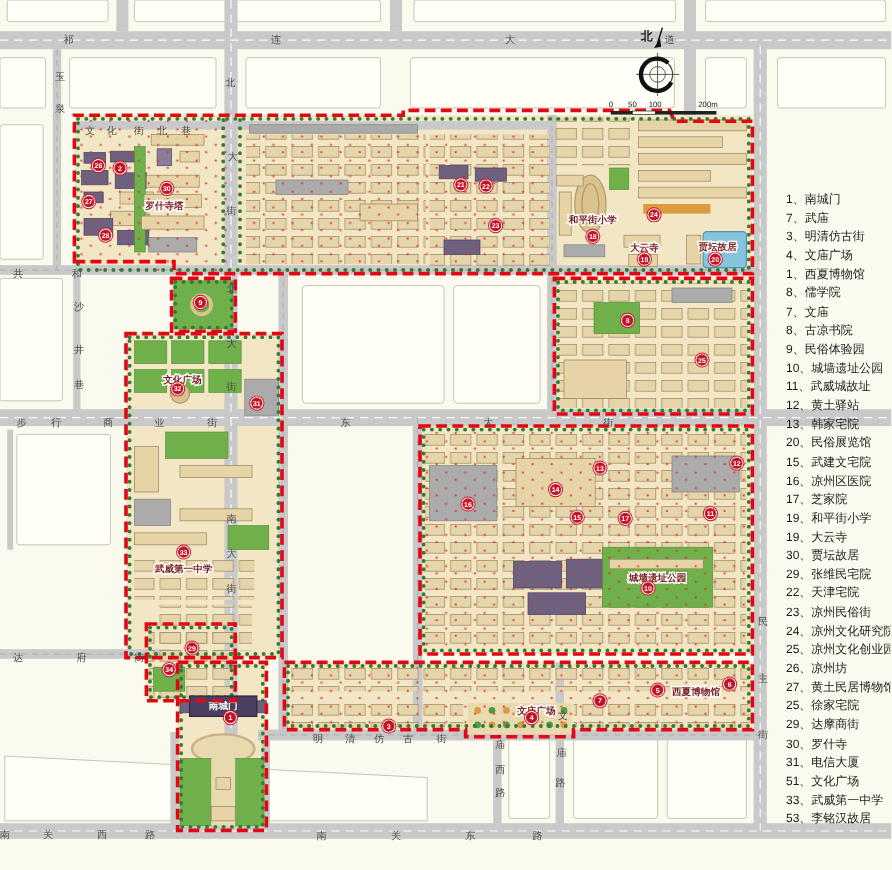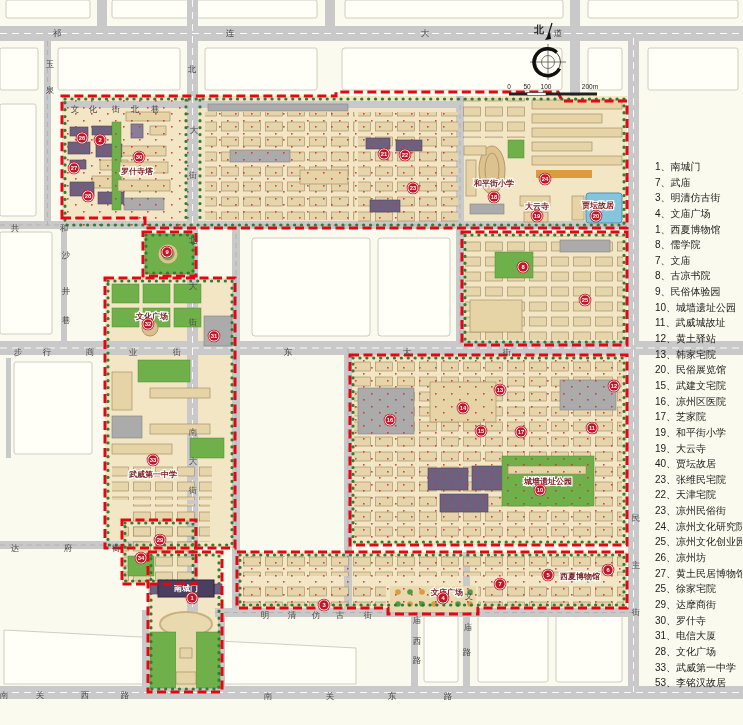--- a/index.html
+++ b/index.html
@@ -595,31 +595,31 @@
         <div class="lrow">10、城墙遗址公园</div>
         <div class="lrow">11、武威城故址</div>
         <div class="lrow">12、黄土驿站</div>
         <div class="lrow">13、韩家宅院</div>
         <div class="lrow">20、民俗展览馆</div>
         <div class="lrow">15、武建文宅院</div>
         <div class="lrow">16、凉州区医院</div>
         <div class="lrow">17、芝家院</div>
         <div class="lrow">19、和平街小学</div>
         <div class="lrow">19、大云寺</div>
-        <div class="lrow">40、贾坛故居</div>
-        <div class="lrow">23、张维民宅院</div>
+        <div class="lrow">30、贾坛故居</div>
+        <div class="lrow">29、张维民宅院</div>
         <div class="lrow">22、天津宅院</div>
         <div class="lrow">23、凉州民俗街</div>
         <div class="lrow">24、凉州文化研究院</div>
         <div class="lrow">25、凉州文化创业园</div>
         <div class="lrow">26、凉州坊</div>
         <div class="lrow">27、黄土民居博物馆</div>
         <div class="lrow">25、徐家宅院</div>
         <div class="lrow">29、达摩商街</div>
         <div class="lrow">30、罗什寺</div>
         <div class="lrow">31、电信大厦</div>
-        <div class="lrow">28、文化广场</div>
+        <div class="lrow">51、文化广场</div>
         <div class="lrow">33、武威第一中学</div>
         <div class="lrow">53、李铭汉故居</div>
       </div>
 </div>
 
 </div>
 
 </body></html>

